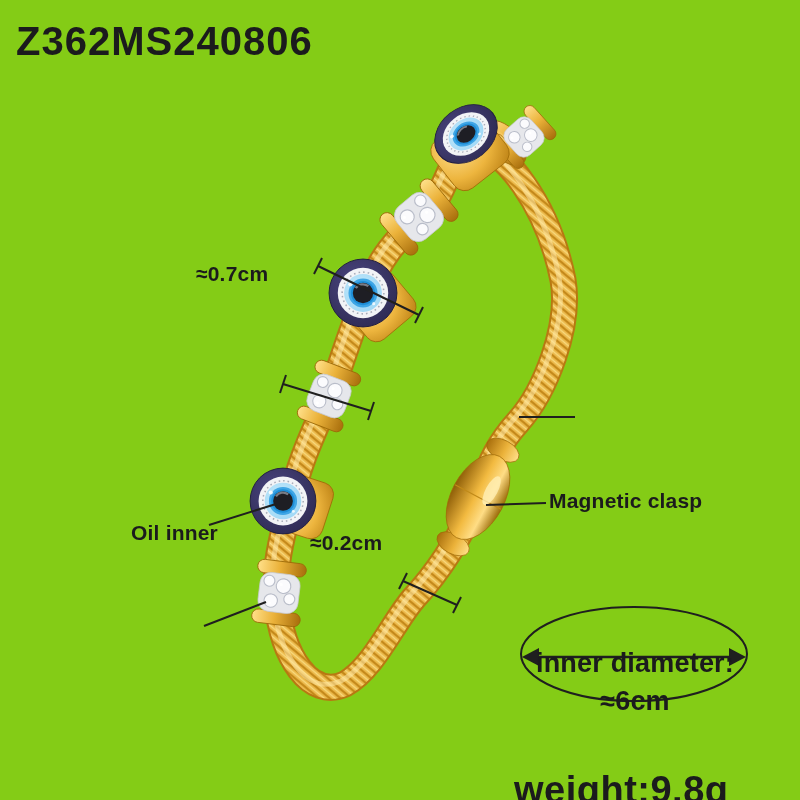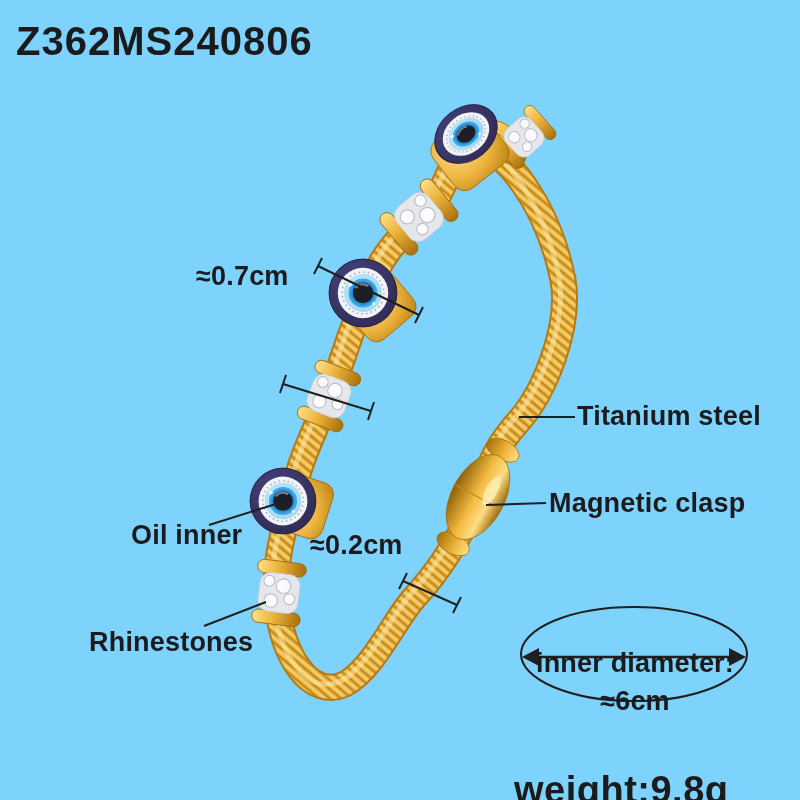--- a/index.html
+++ b/index.html
@@ -1,22 +1,22 @@
 <!DOCTYPE html>
 <html><head>
 <meta charset="utf-8">
 <style>
   html,body { margin:0; padding:0; background:#fff; }
   .stage {
-    position:relative; width:800px; height:800px; background:#7dd3fc;
+    position:relative; width:800px; height:800px; background:#84cc16;
     font-family:"Liberation Sans", sans-serif; overflow:hidden;
   }
   .stage svg { position:absolute; left:0; top:0; }
   .label {
-    position:absolute; color:#1b1b1d; font-weight:600; font-size:27px;
+    position:absolute; color:#1b1b1d; font-weight:600; font-size:21px;
     line-height:1; white-space:nowrap; letter-spacing:0.2px;
   }
   .code   { font-size:40px; font-weight:700; letter-spacing:1px; }
   .weight { font-size:38px; letter-spacing:0.5px;margin-top:45px; }
   .dim    { font-size:27px; left:635px; transform:translateX(-50%);margin-top:20px; }
   .pos-code   { left:16px;  top:21px;  }
   .pos-charm  { left:196px; top:263px; }
   .pos-spacer { left:142px; top:364px; }
   .pos-oil    { left:131px; top:522px; }
   .pos-wire   { left:310px; top:532px; }
@@ -204,19 +204,17 @@
       <line x1="534" y1="657" x2="736" y2="657" stroke="#1F1F1F" stroke-width="2.5"></line>
       <polygon points="522,657 539,648 539,666" fill="#1F1F1F"></polygon>
       <polygon points="746,657 729,648 729,666" fill="#1F1F1F"></polygon>
     </g>
   </svg>
 
   <div class="label code pos-code">Z362MS240806</div>
   <div class="label pos-charm">≈0.7cm</div>
   <div class="label pos-oil">Oil inner</div>
   <div class="label pos-wire">≈0.2cm</div>
-  <div class="label pos-rhine">Rhinestones</div>
-  <div class="label pos-mat">Titanium steel</div>
   <div class="label pos-clasp">Magnetic clasp</div>
   <div class="label dim pos-dlabel">inner diameter:</div>
   <div class="label dim pos-dvalue">≈6cm</div>
   <div class="label weight pos-weight">weight:9.8g</div>
 </div>
 
 </body></html>

